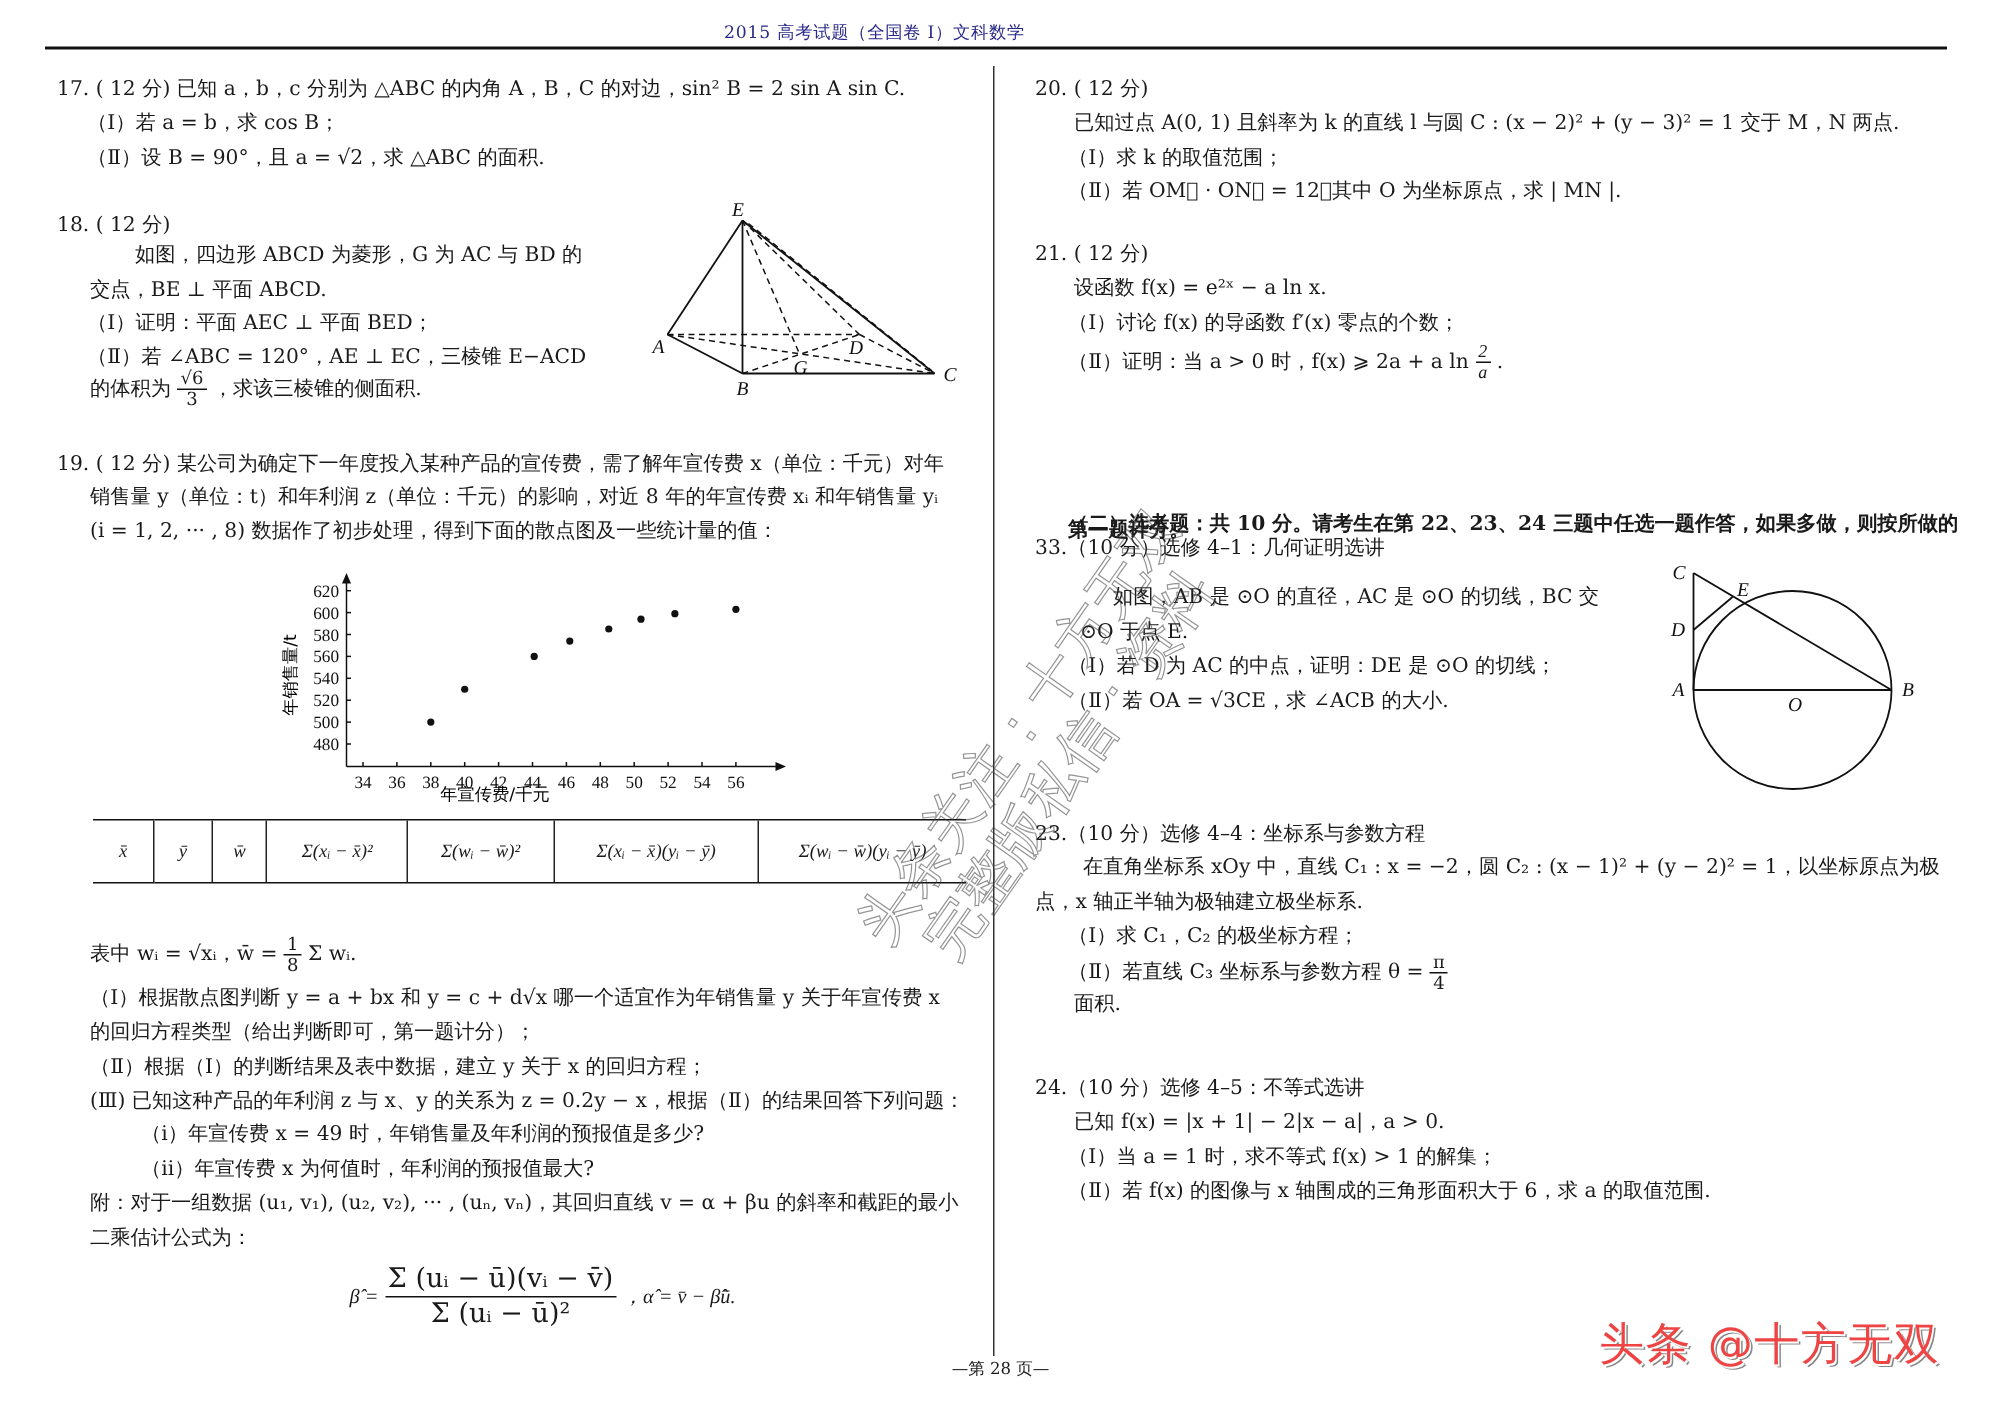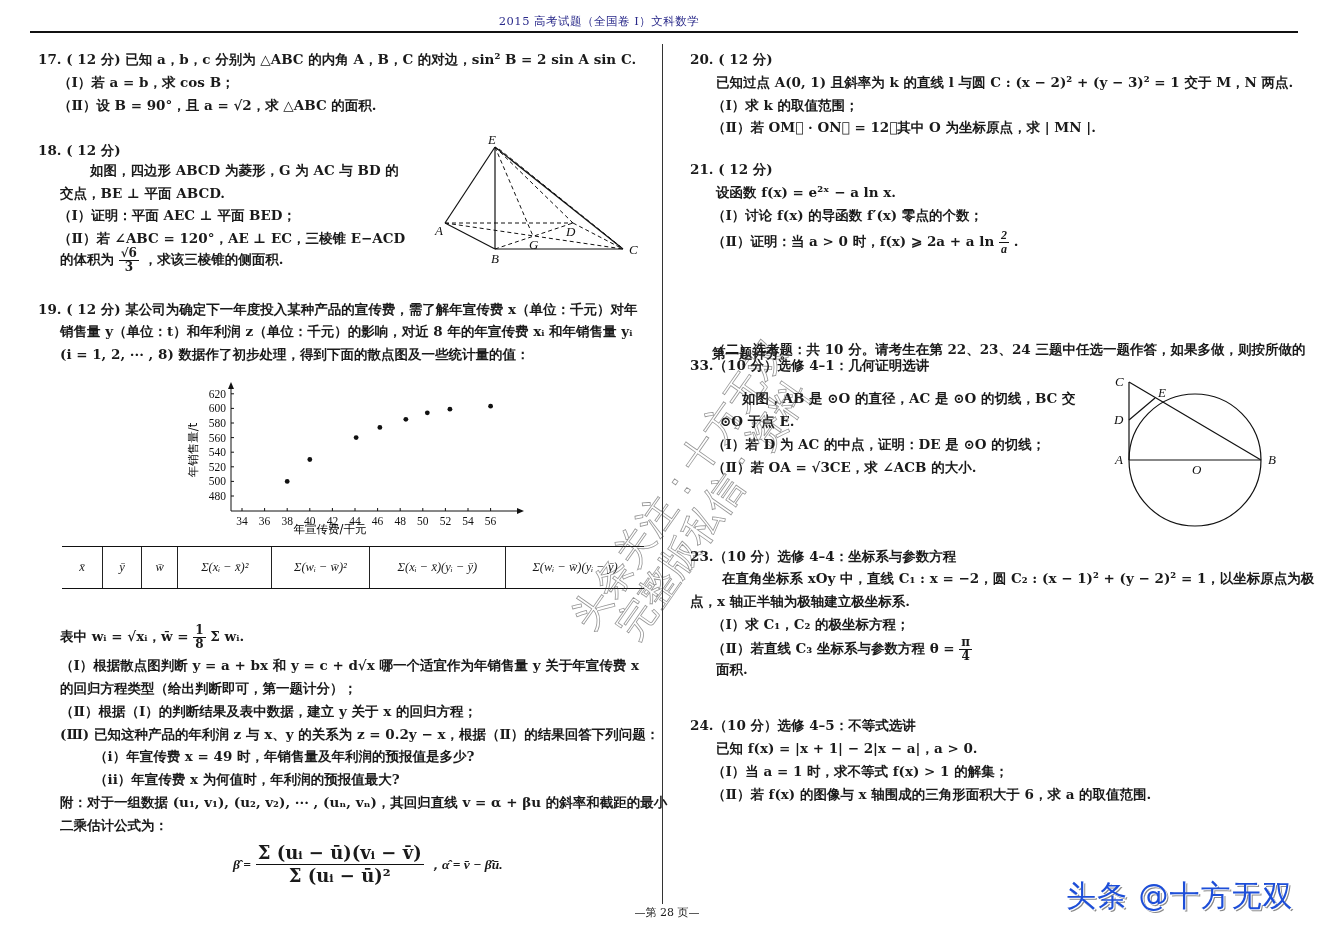--- a/index.html
+++ b/index.html
@@ -1,37 +1,37 @@
 <!DOCTYPE html>
 <html><head>
 <meta charset="utf-8">
 <style>
   * { margin: 0; padding: 0; box-sizing: border-box; }
   html, body { width: 1334px; height: 944px; background: #ffffff; overflow: hidden; }
   body { position: relative; font-family: "DejaVu Serif", "Liberation Serif", serif; color: #1a1a1a; font-size: 13.5px; }
-  .header-title { position: absolute; top: 14px; left: 16px; width: 1166px; text-align: center; color: #2a2a8a; font-size: 11.5px; letter-spacing: 0.5px; }
+  .header-title { position: absolute; top: 14px; left: 0; width: 1166px; text-align: center; color: #2a2a8a; font-size: 11.5px; letter-spacing: 0.5px; }
   .header-rule { position: absolute; top: 31px; left: 30px; width: 1268px; height: 2px; background: #111; }
   .col-divider { position: absolute; top: 44px; left: 662px; width: 1px; height: 860px; background: #333; }
   .col { position: absolute; top: 0; }
   .left { left: 38px; width: 610px; }
   .right { left: 690px; width: 610px; }
-  .ln { position: absolute; white-space: nowrap; line-height: 18px; font-weight: bold; }
+  .ln { position: absolute; white-space: nowrap; line-height: 18px; }
   .m { font-style: italic; font-family: "Liberation Serif", "DejaVu Serif", serif; }
   .bold { font-weight: bold; margin-top: 40px; }
   .frac { display: inline-block; vertical-align: middle; text-align: center; font-size: 12px; line-height: 13px; }
   .frac .num { display: block; border-bottom: 1px solid #111; padding: 0 2px; }
   .frac .den { display: block; padding: 0 2px; }
   table.stats { position: absolute; left: 62px; top: 546px; width: 582px; border-collapse: collapse; font-size: 12.5px; }
   table.stats td { border-left: 1px solid #222; text-align: center; padding: 3px 2px; font-family: "Liberation Serif", serif; }
   table.stats td:first-child { border-left: none; }
   table.stats tr.h td { height: 42px; border-top: 1.5px solid #111; border-bottom: 1px solid #111; font-style: italic; }
   table.stats tr.v td { height: 22px; border-bottom: 1.5px solid #111; }
   .chart { position: absolute; left: 180px; top: 378px; }
   .footer { position: absolute; top: 905px; left: 0; width: 1334px; text-align: center; font-size: 11px; }
-  .brand { position: absolute; top: 876px; left: 1066px; font-family: "DejaVu Sans", "Liberation Sans", sans-serif; font-size: 30px; color: #1d4ed8; letter-spacing: 1px; text-shadow: 1px 1px 0 #fff, 2px 2px 0 #888; }
+  .brand { position: absolute; top: 876px; left: 1066px; font-family: "DejaVu Sans", "Liberation Sans", sans-serif; font-size: 30px; color: #ef4444; letter-spacing: 1px; text-shadow: 1px 1px 0 #fff, 2px 2px 0 #888; }
   .wm { position: absolute; font-family: "DejaVu Sans", sans-serif; font-size: 38px; color: rgba(0,0,0,0.0); -webkit-text-stroke: 0.8px rgba(60,60,60,0.55); transform: rotate(-55deg); transform-origin: left top; white-space: nowrap; pointer-events: none; }
 </style>
 </head>
 <body>
 
 <div class="header-title">2015 高考试题（全国卷 I）文科数学</div>
 <div class="header-rule"></div>
 <div class="col-divider"></div>
 
 <div class="col left">

